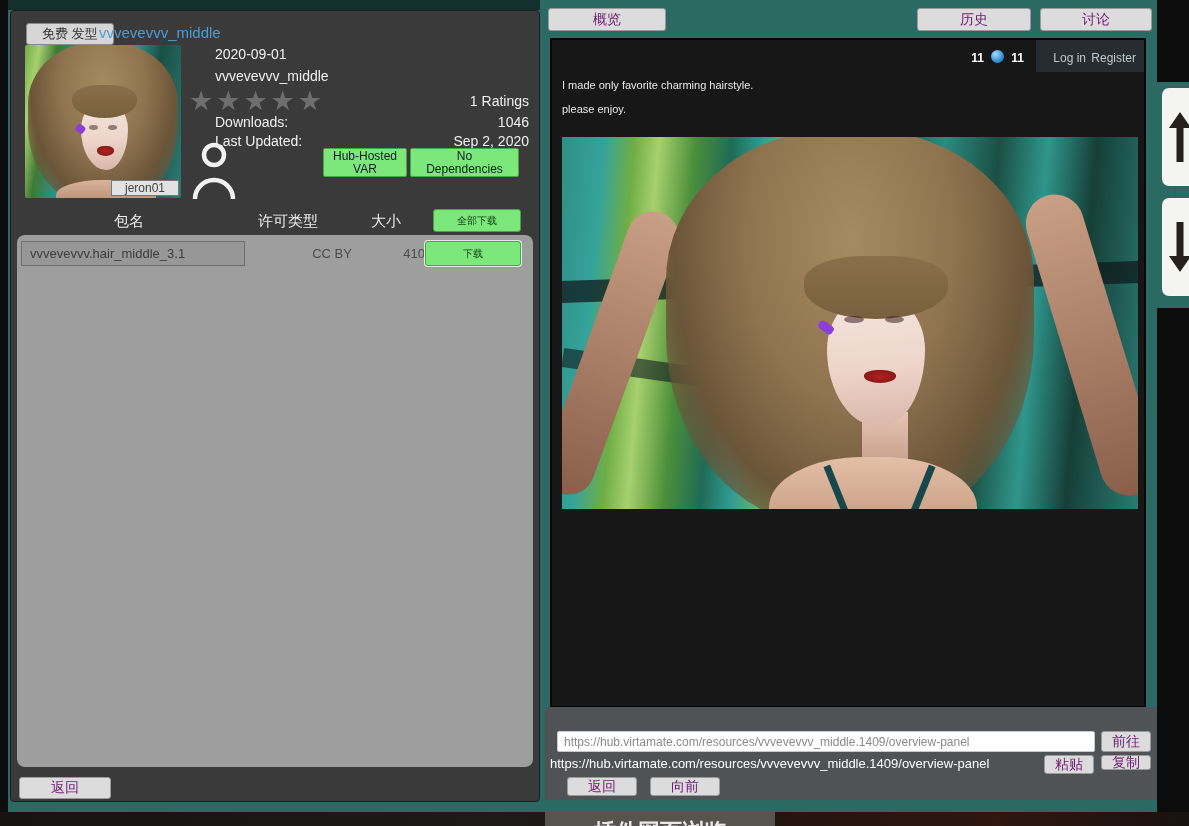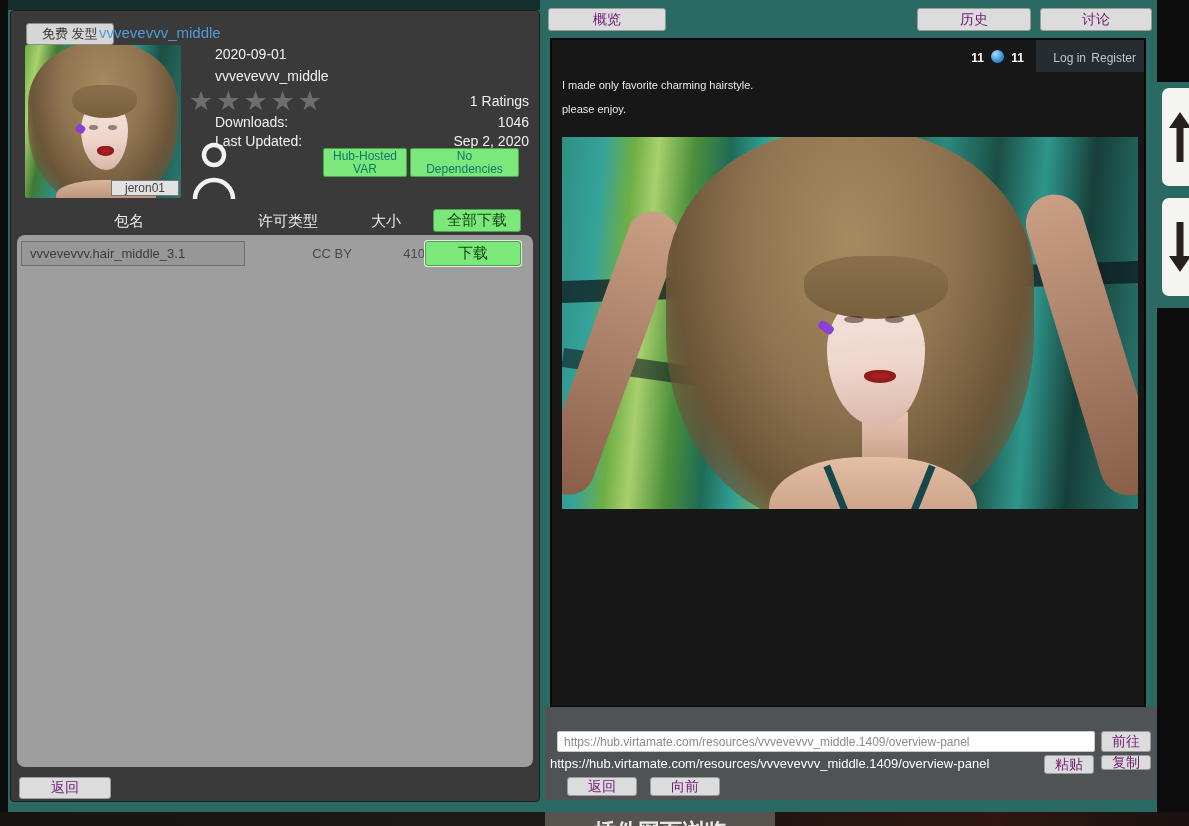--- a/index.html
+++ b/index.html
@@ -5,24 +5,24 @@
   html,body{margin:0;padding:0;background:#0c0c0c;overflow:hidden;}
   #stage{position:relative;width:1189px;height:826px;background:#0c0c0c;
          font-family:"Liberation Sans",sans-serif;overflow:hidden;}
   .abs{position:absolute;}
   
   .btn{position:absolute;display:flex;align-items:center;justify-content:center;
        background:#dcdcdc;border:1px solid #9a9a9a;border-radius:3px;
        color:#701a75;font-size:14px;cursor:pointer;box-sizing:border-box;}
   .btn-green{position:absolute;display:flex;align-items:center;justify-content:center;
        background:#7ce87c;border:1px solid #46a546;border-radius:3px;
-       color:#134413;font-size:15px;cursor:pointer;box-sizing:border-box;}
+       color:#134413;font-size:10px;cursor:pointer;box-sizing:border-box;}
   .badge-green{position:absolute;display:flex;flex-direction:column;align-items:center;justify-content:center;
        background:#7ce87c;border:1px solid #46a546;border-radius:2px;
-       color:#0f766e;font-size:12px;line-height:13px;text-align:center;box-sizing:border-box;}
+       color:#0f172a;font-size:12px;line-height:13px;text-align:center;box-sizing:border-box;}
   .wtxt{color:#f0f0f0;font-size:14px;margin-left:24px;}
   
   .left-panel{left:10px;top:10px;width:528px;height:790px;background:#3a3a3a;
        border:1px solid #1e1e1e;border-radius:4px;}
   .free-badge{left:15px;top:12px;padding:1px 15px;background:#d6d6d6;border:1px solid #8a8a8a;
        border-radius:3px;color:#333;font-size:13px;}
   .res-title{left:88px;top:13px;color:#4f9bd5;font-size:15px;cursor:pointer;}
   .thumb{left:14px;top:34px;width:156px;height:153px;overflow:hidden;border-radius:2px;}
   .author-tag{right:2px;bottom:2px;background:#e2e2e2;border:1px solid #777;
        color:#444;font-size:12px;padding:0 13px;}

